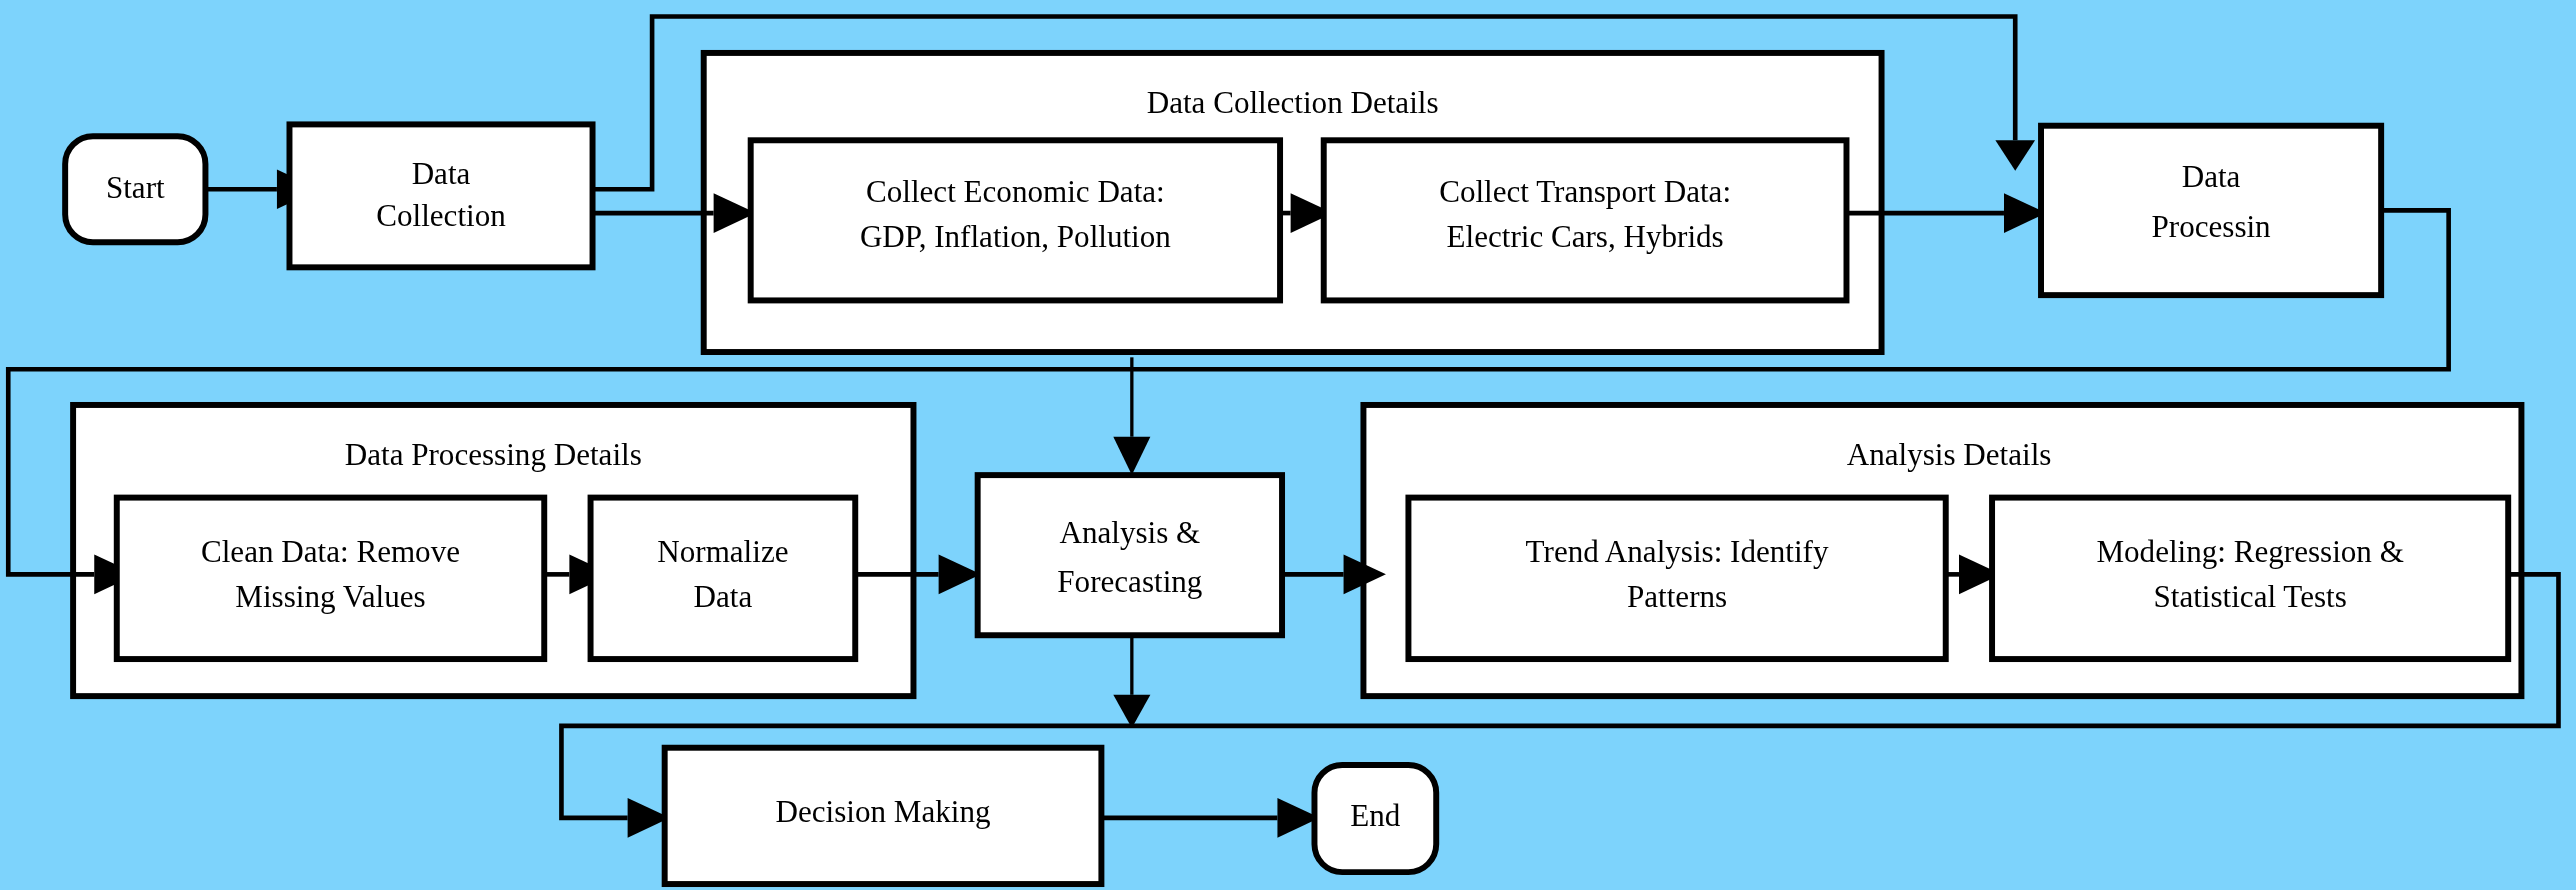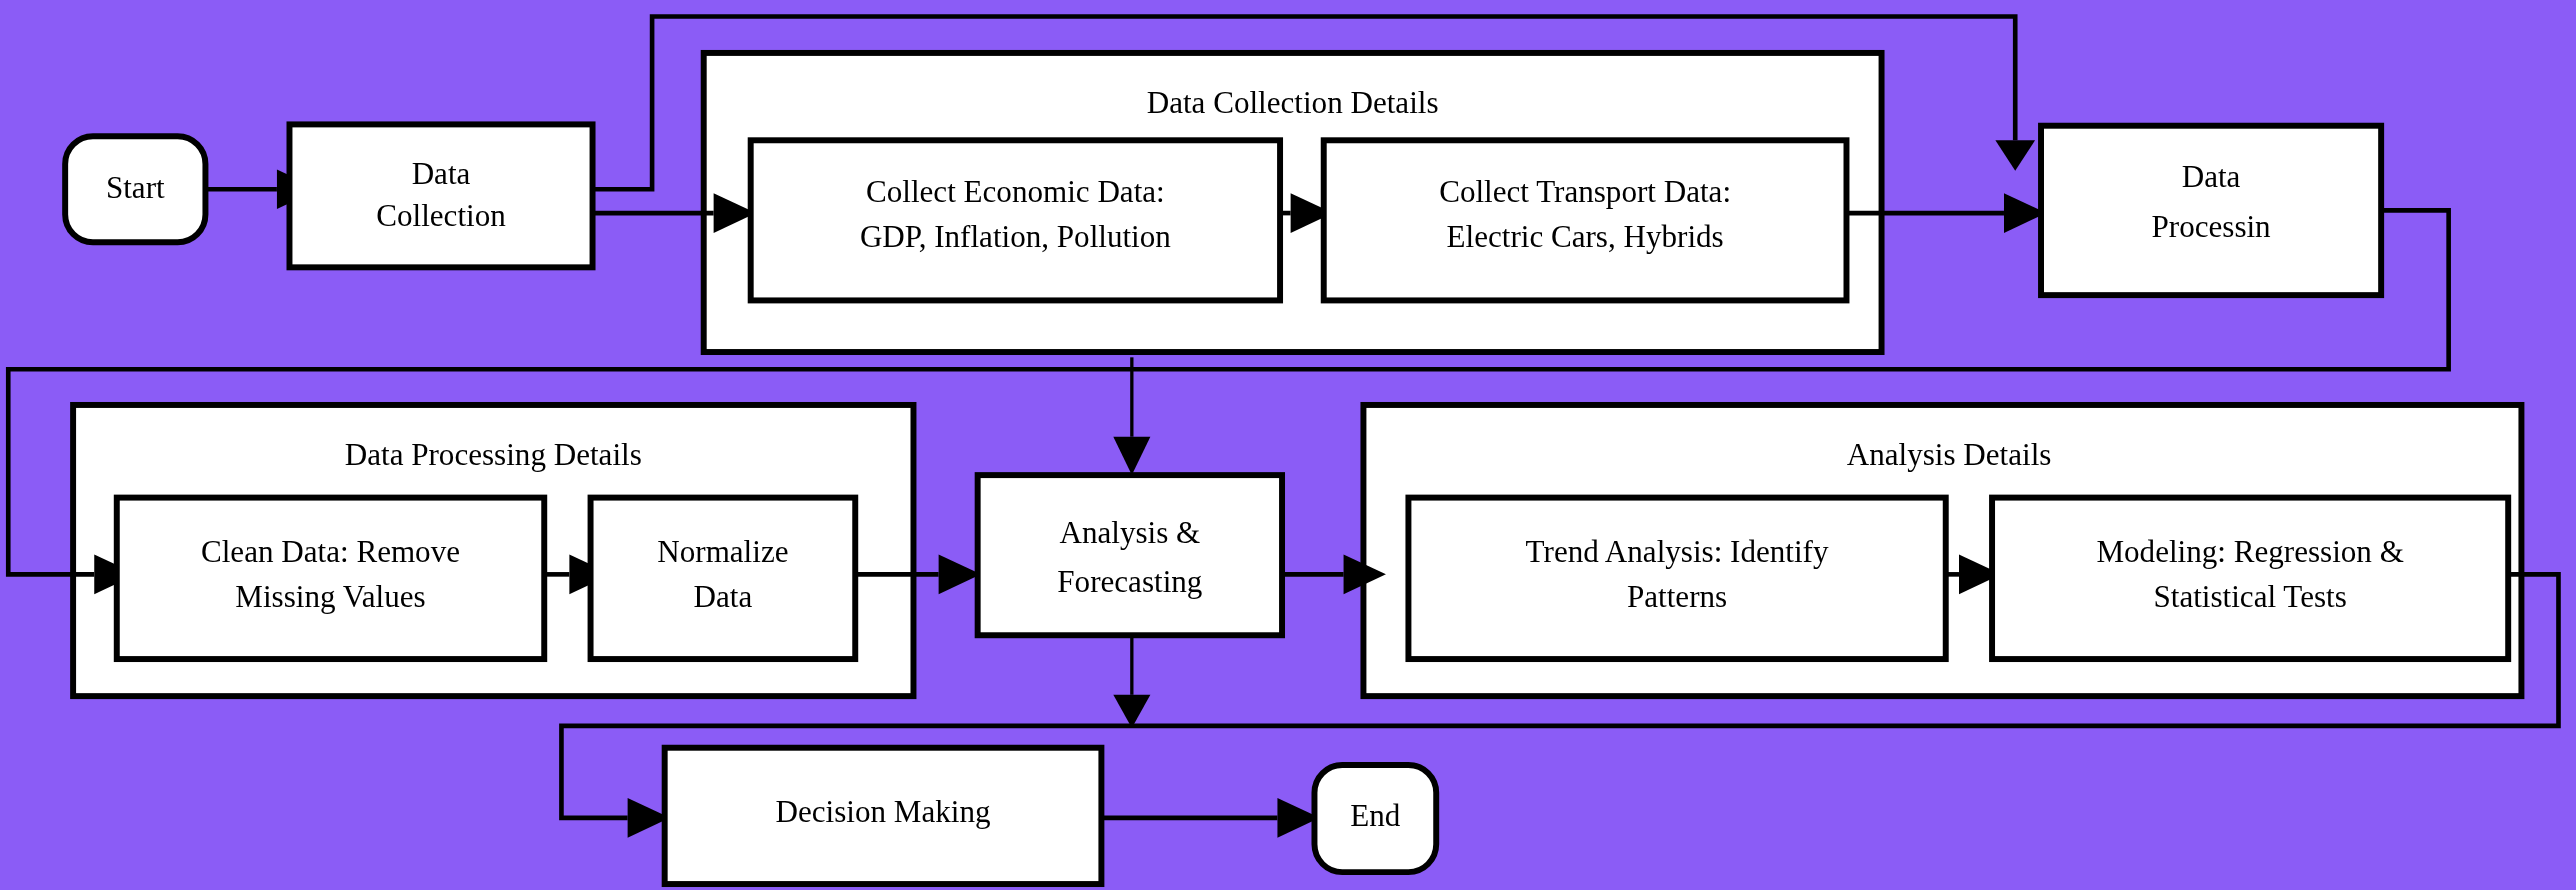--- a/index.html
+++ b/index.html
@@ -4,21 +4,21 @@
 <style>
   html, body {
     margin: 0;
     padding: 0;
     background: #ffffff;
   }
   #diagram-root {
     position: relative;
     width: 2576px;
     height: 890px;
-    background: #8b5cf6;
+    background: #7dd3fc;
     font-family: "Liberation Serif", "DejaVu Serif", serif;
     text-align: right;
   }
   svg#flowchart {
     display: block;
     width: 2576px;
     height: 890px;
   }
   .node-rect {
     fill: #ffffff;

